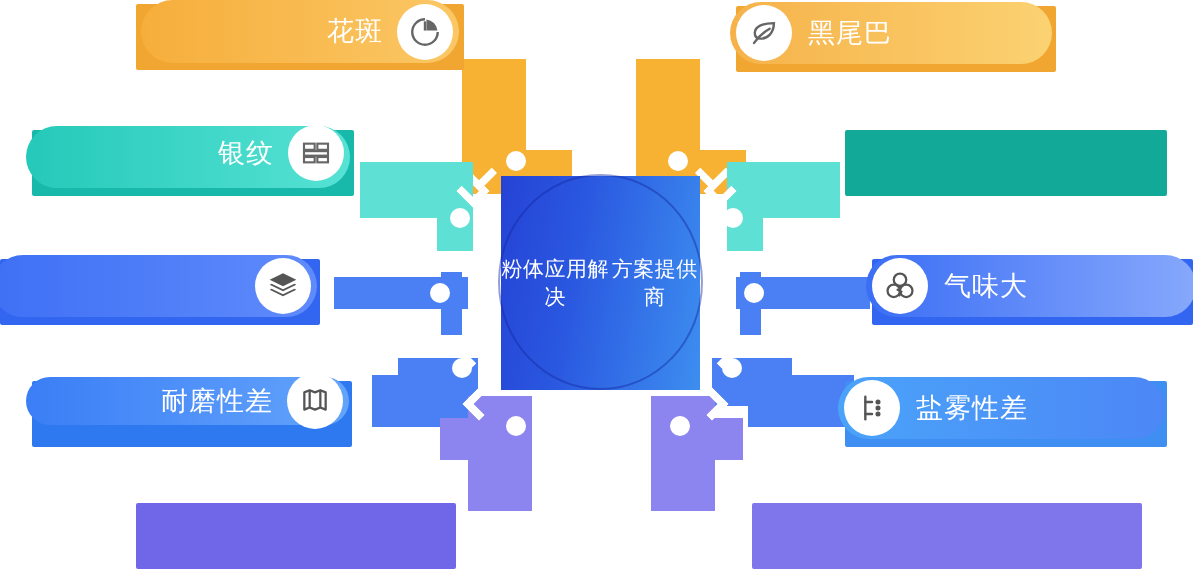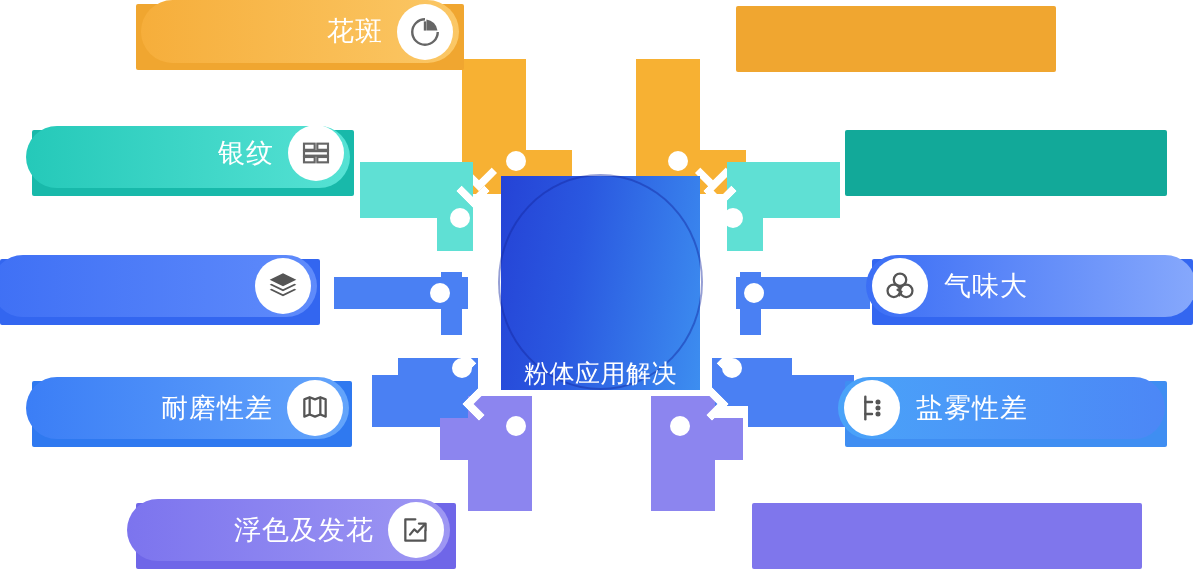--- a/index.html
+++ b/index.html
@@ -52,22 +52,22 @@
     left:501px;top:176px;width:199px;height:214px;
     background:linear-gradient(100deg,#2543d6 0%,#2a58e0 38%,#3d8ef0 100%);
   }
   #center .ring{
     position:absolute;left:-3px;top:-2px;width:205px;height:216px;
     border-radius:50%;
     box-shadow:inset 0 0 0 2px rgba(20,40,160,.45);
   }
   #center .ctext{
     position:absolute;left:0;top:0;width:199px;height:214px;
-    display:flex;flex-direction:row;align-items:flex-end;justify-content:center;
-    color:#ffffff;font-size:25px;line-height:1.32;text-align:center;
+    display:flex;flex-direction:row;align-items:center;justify-content:center;
+    color:#ffffff;font-size:21px;line-height:1.32;text-align:center;
     letter-spacing:.5px;
   }
 
   
   .conn{position:absolute;}
   .bar{position:absolute;}
   .dot{position:absolute;width:20px;height:20px;border-radius:50%;background:#ffffff;}
 </style>
 </head>
 <body>
@@ -143,36 +143,46 @@
       <div class="dot" style="left:670px;top:416px;"></div>
       <div style="position:absolute;left:700px;top:392px;width:24px;height:24px;background:#ffffff;clip-path:polygon(100% 0,0 0,0 34%,66% 34%,66% 100%,100% 100%);transform:rotate(45deg);"></div>
     </div>
 
   </div>
 
   <div id="center">
     <div class="ring"></div>
     <div class="ctext">
       <div>粉体应用解决</div>
+      <div>方案提供商</div>
     </div>
   </div>
 
   <div class="plate" style="left:136px;top:4px;width:328px;height:66px;background:#f0a630;"></div>
   <div class="pill left" style="left:141px;top:0px;width:318px;height:63px;padding:0 6px 0 20px;background:linear-gradient(90deg,#f6ae3b,#fbc765);font-family:Liberation Serif, serif;">
     <span class="label">花斑</span>
     <span class="badge">
       <svg width="34" height="34" viewBox="0 0 24 24" fill="none" stroke="#666" stroke-width="1.7">
         <path d="M12 3a9 9 0 1 0 9 9"></path>
         <path d="M13 3.2V11h7.8A8.8 8.8 0 0 0 13 3.2z" fill="#666" stroke="none"></path>
         <path d="M12 11V4.5" stroke="#666"></path>
       </svg>
     </span>
   </div>
 
   <div class="plate" style="left:736px;top:6px;width:320px;height:66px;background:#f0a630;"></div>
+  <div class="pill right" style="left:730px;top:2px;width:322px;height:62px;padding:0 20px 0 6px;background:linear-gradient(90deg,#f6b249,#fbd272);">
+    <span class="badge">
+      <svg width="34" height="34" viewBox="0 0 24 24" fill="none" stroke="#666" stroke-width="1.7" stroke-linecap="round">
+        <path d="M19 5c0 7-4.5 11-9.5 11C7 16 5.5 14.5 5.5 12 5.5 7.5 11 5 19 5z"></path>
+        <path d="M5 19c3-4.5 6.5-7.5 11-10"></path>
+      </svg>
+    </span>
+    <span class="label">黑尾巴</span>
+  </div>
 
   <div class="plate" style="left:32px;top:130px;width:322px;height:66px;background:#18b9aa;"></div>
   <div class="pill left" style="left:26px;top:126px;width:324px;height:62px;padding:0 6px 8px 20px;background:linear-gradient(90deg,#25c9b9,#56e2d4);">
     <span class="label">银纹</span>
     <span class="badge">
       <svg width="32" height="32" viewBox="0 0 24 24" fill="none" stroke="#666" stroke-width="1.6">
         <rect x="3" y="5" width="8" height="4.6"></rect>
         <rect x="13" y="5" width="8" height="4.6"></rect>
         <rect x="3" y="10.6" width="18" height="3.4"></rect>
         <rect x="3" y="15" width="8" height="4"></rect>
@@ -201,21 +211,21 @@
         <circle cx="12" cy="7.6" r="4.4"></circle>
         <circle cx="7.6" cy="15.4" r="4.4"></circle>
         <circle cx="16.4" cy="15.4" r="4.4"></circle>
         <path d="M10.3 14.6l2.6 1.4-1.4 2.6" stroke-linecap="round"></path>
       </svg>
     </span>
     <span class="label">气味大</span>
   </div>
 
   <div class="plate" style="left:32px;top:381px;width:320px;height:66px;background:#2f79f0;"></div>
-  <div class="pill left" style="left:26px;top:377px;width:323px;height:62px;padding:0 6px 0 20px;background:linear-gradient(90deg,#3b7ef6,#63a4fb);">
+  <div class="pill left" style="left:26px;top:377px;width:323px;height:48px;padding:0 6px 0 20px;background:linear-gradient(90deg,#3b7ef6,#63a4fb);">
     <span class="label">耐磨性差</span>
     <span class="badge">
       <svg width="32" height="32" viewBox="0 0 24 24" fill="none" stroke="#555" stroke-width="1.7" stroke-linejoin="round">
         <path d="M4 5.5v13l4-1.6 4 1.6 4-1.6 4 1.6v-13l-4-1.6-4 1.6-4-1.6z"></path>
         <path d="M8 3.9v13.6M16 3.9v13.6"></path>
       </svg>
     </span>
   </div>
 
   <div class="plate" style="left:845px;top:381px;width:322px;height:66px;background:#3f8ef2;"></div>
@@ -226,26 +236,16 @@
         <path d="M7 7.5h5M7 16.5h5"></path>
         <circle cx="16.5" cy="7.5" r="1.9" fill="#555" stroke="none"></circle>
         <circle cx="16.5" cy="16.5" r="1.9" fill="#555" stroke="none"></circle>
         <circle cx="16.5" cy="12" r="1.9" fill="#555" stroke="none"></circle>
       </svg>
     </span>
     <span class="label">盐雾性差</span>
   </div>
 
   <div class="plate" style="left:136px;top:503px;width:320px;height:66px;background:#6f66e8;"></div>
-  <div class="pill left" style="left:127px;top:499px;width:323px;height:62px;padding:0 6px 0 20px;background:linear-gradient(90deg,#7c74ee,#9e97f3);">
-    <span class="label">浮色及发花</span>
-    <span class="badge">
-      <svg width="32" height="32" viewBox="0 0 24 24" fill="none" stroke="#555" stroke-width="1.7" stroke-linecap="round" stroke-linejoin="round">
-        <path d="M19 12.5V20H4V4h7.5"></path>
-        <path d="M7.5 15.5l3.2-4 2.4 2.2 5.4-5.8"></path>
-        <path d="M14.2 7.2h5v5"></path>
-      </svg>
-    </span>
-  </div>
 
   <div class="plate" style="left:752px;top:503px;width:390px;height:66px;background:#7f76ec;"></div>
 
 </div>
 
 </body></html>

